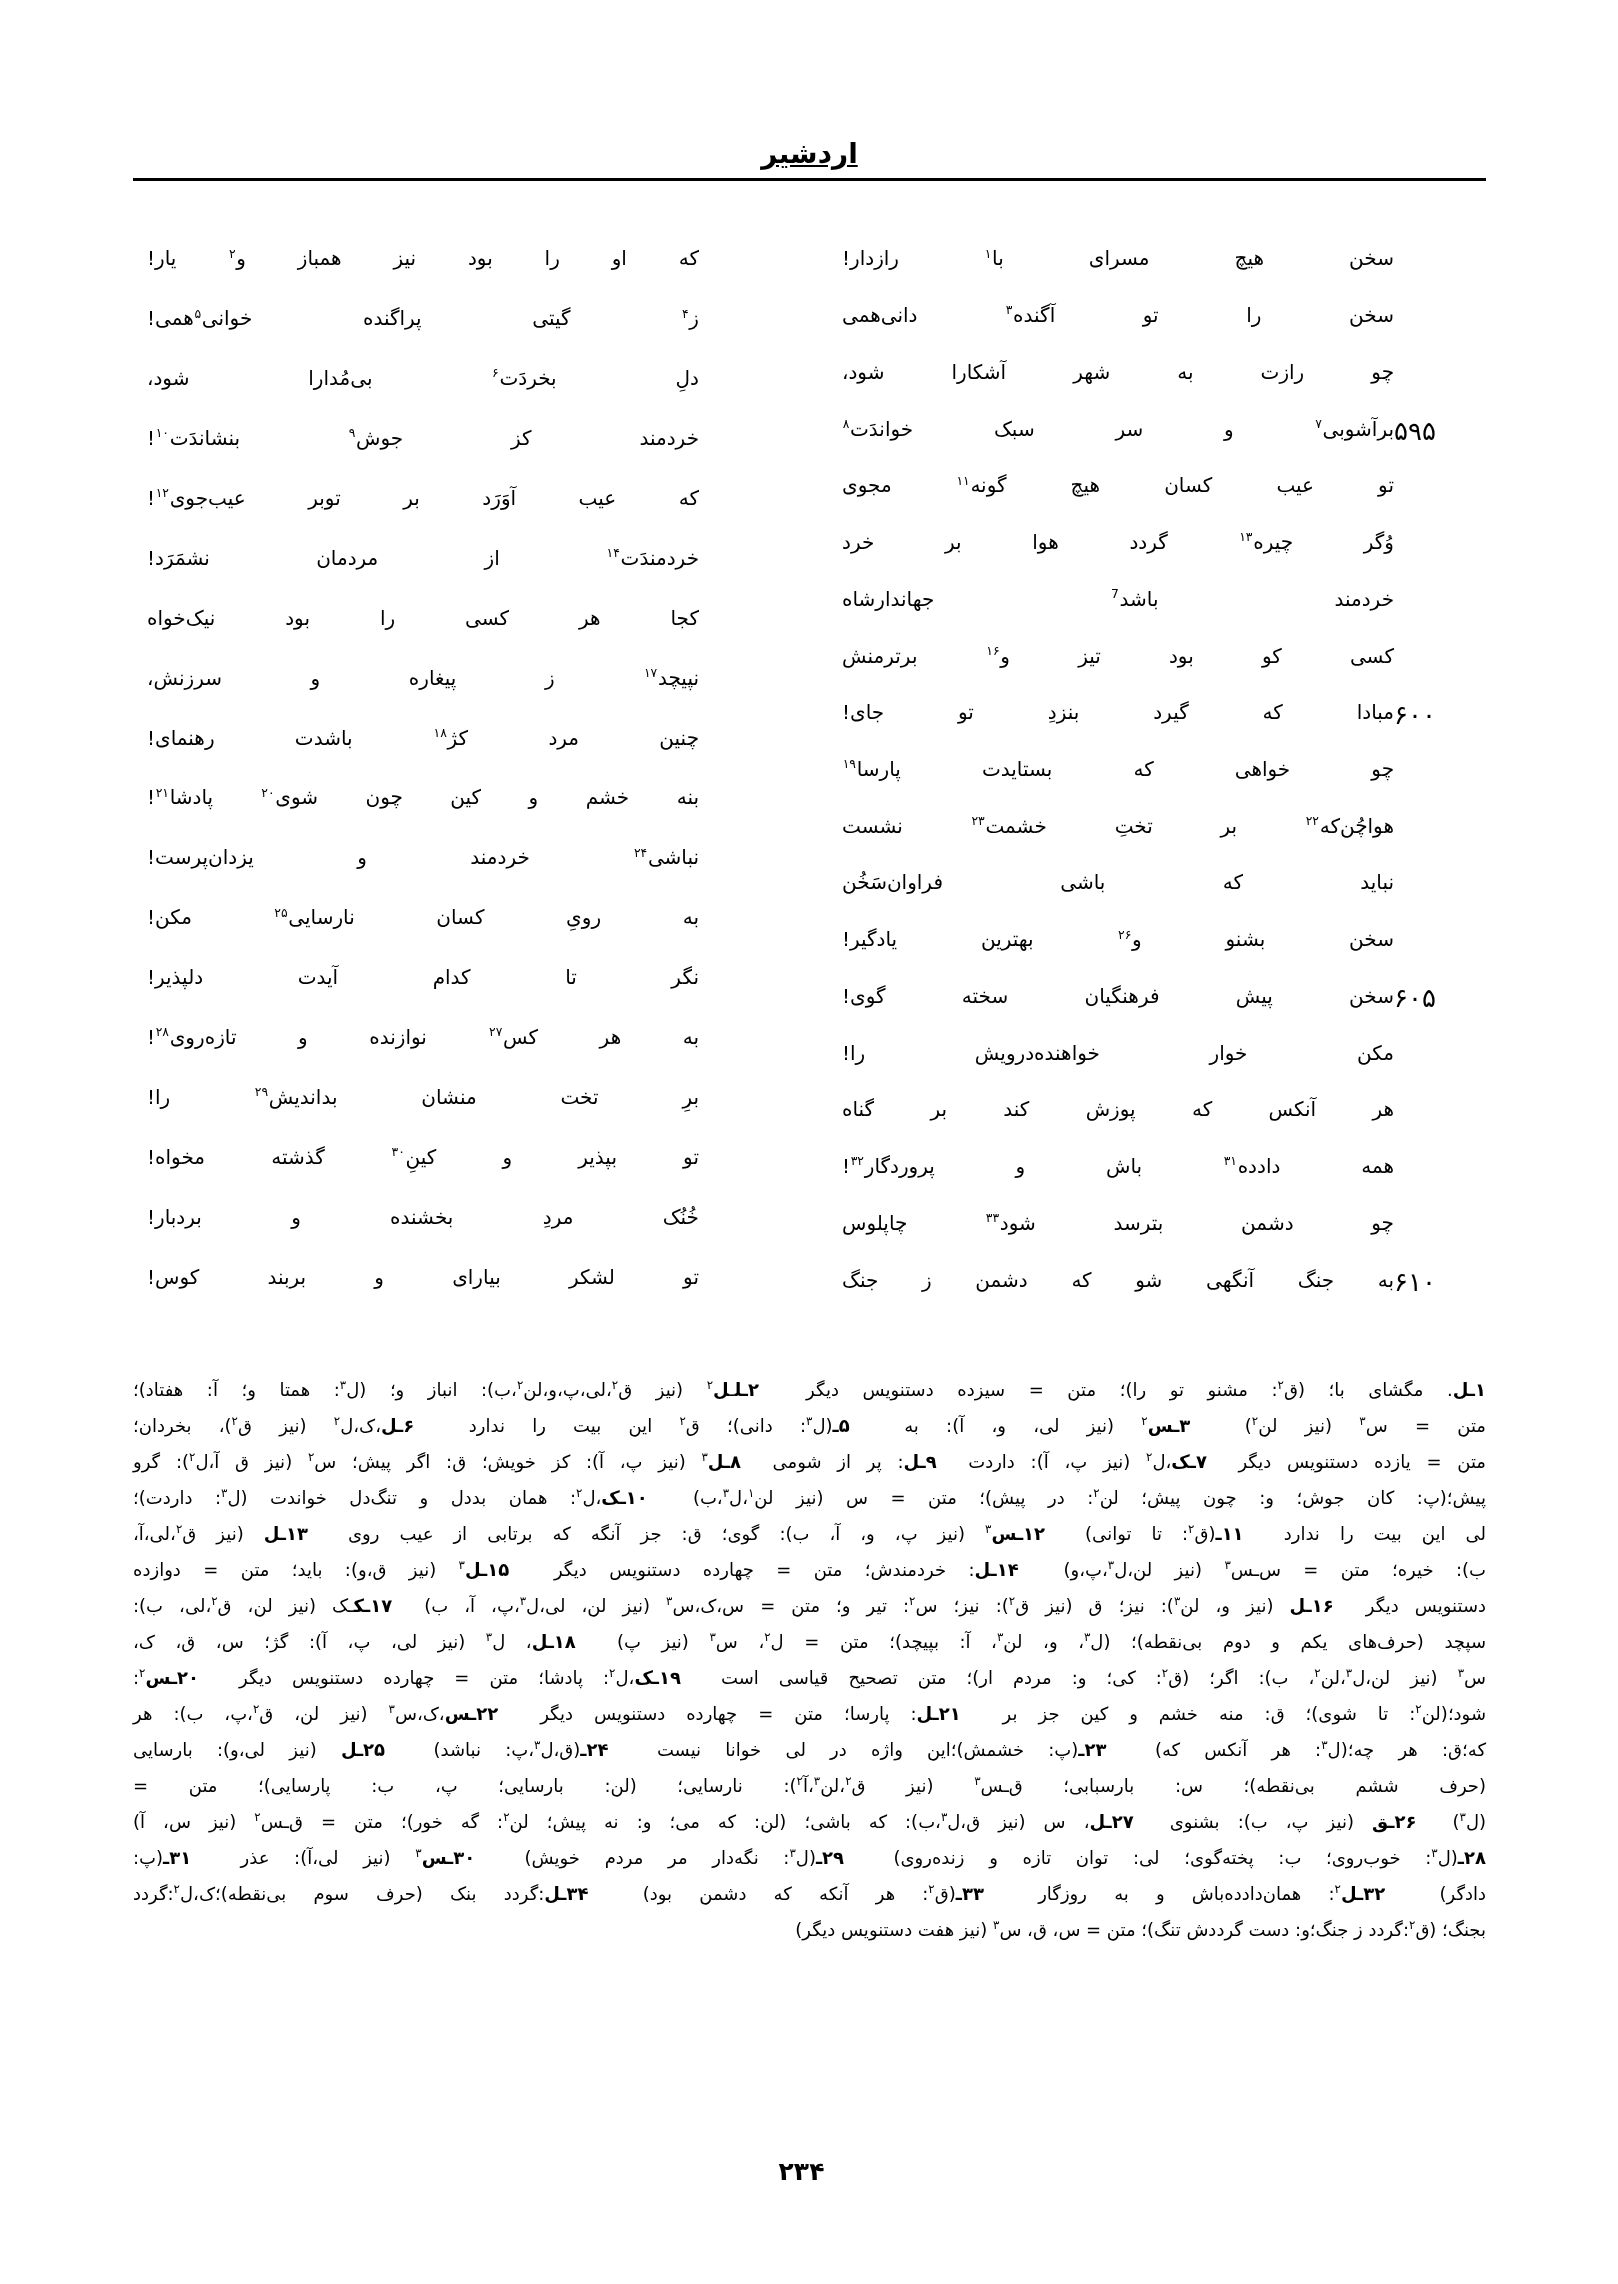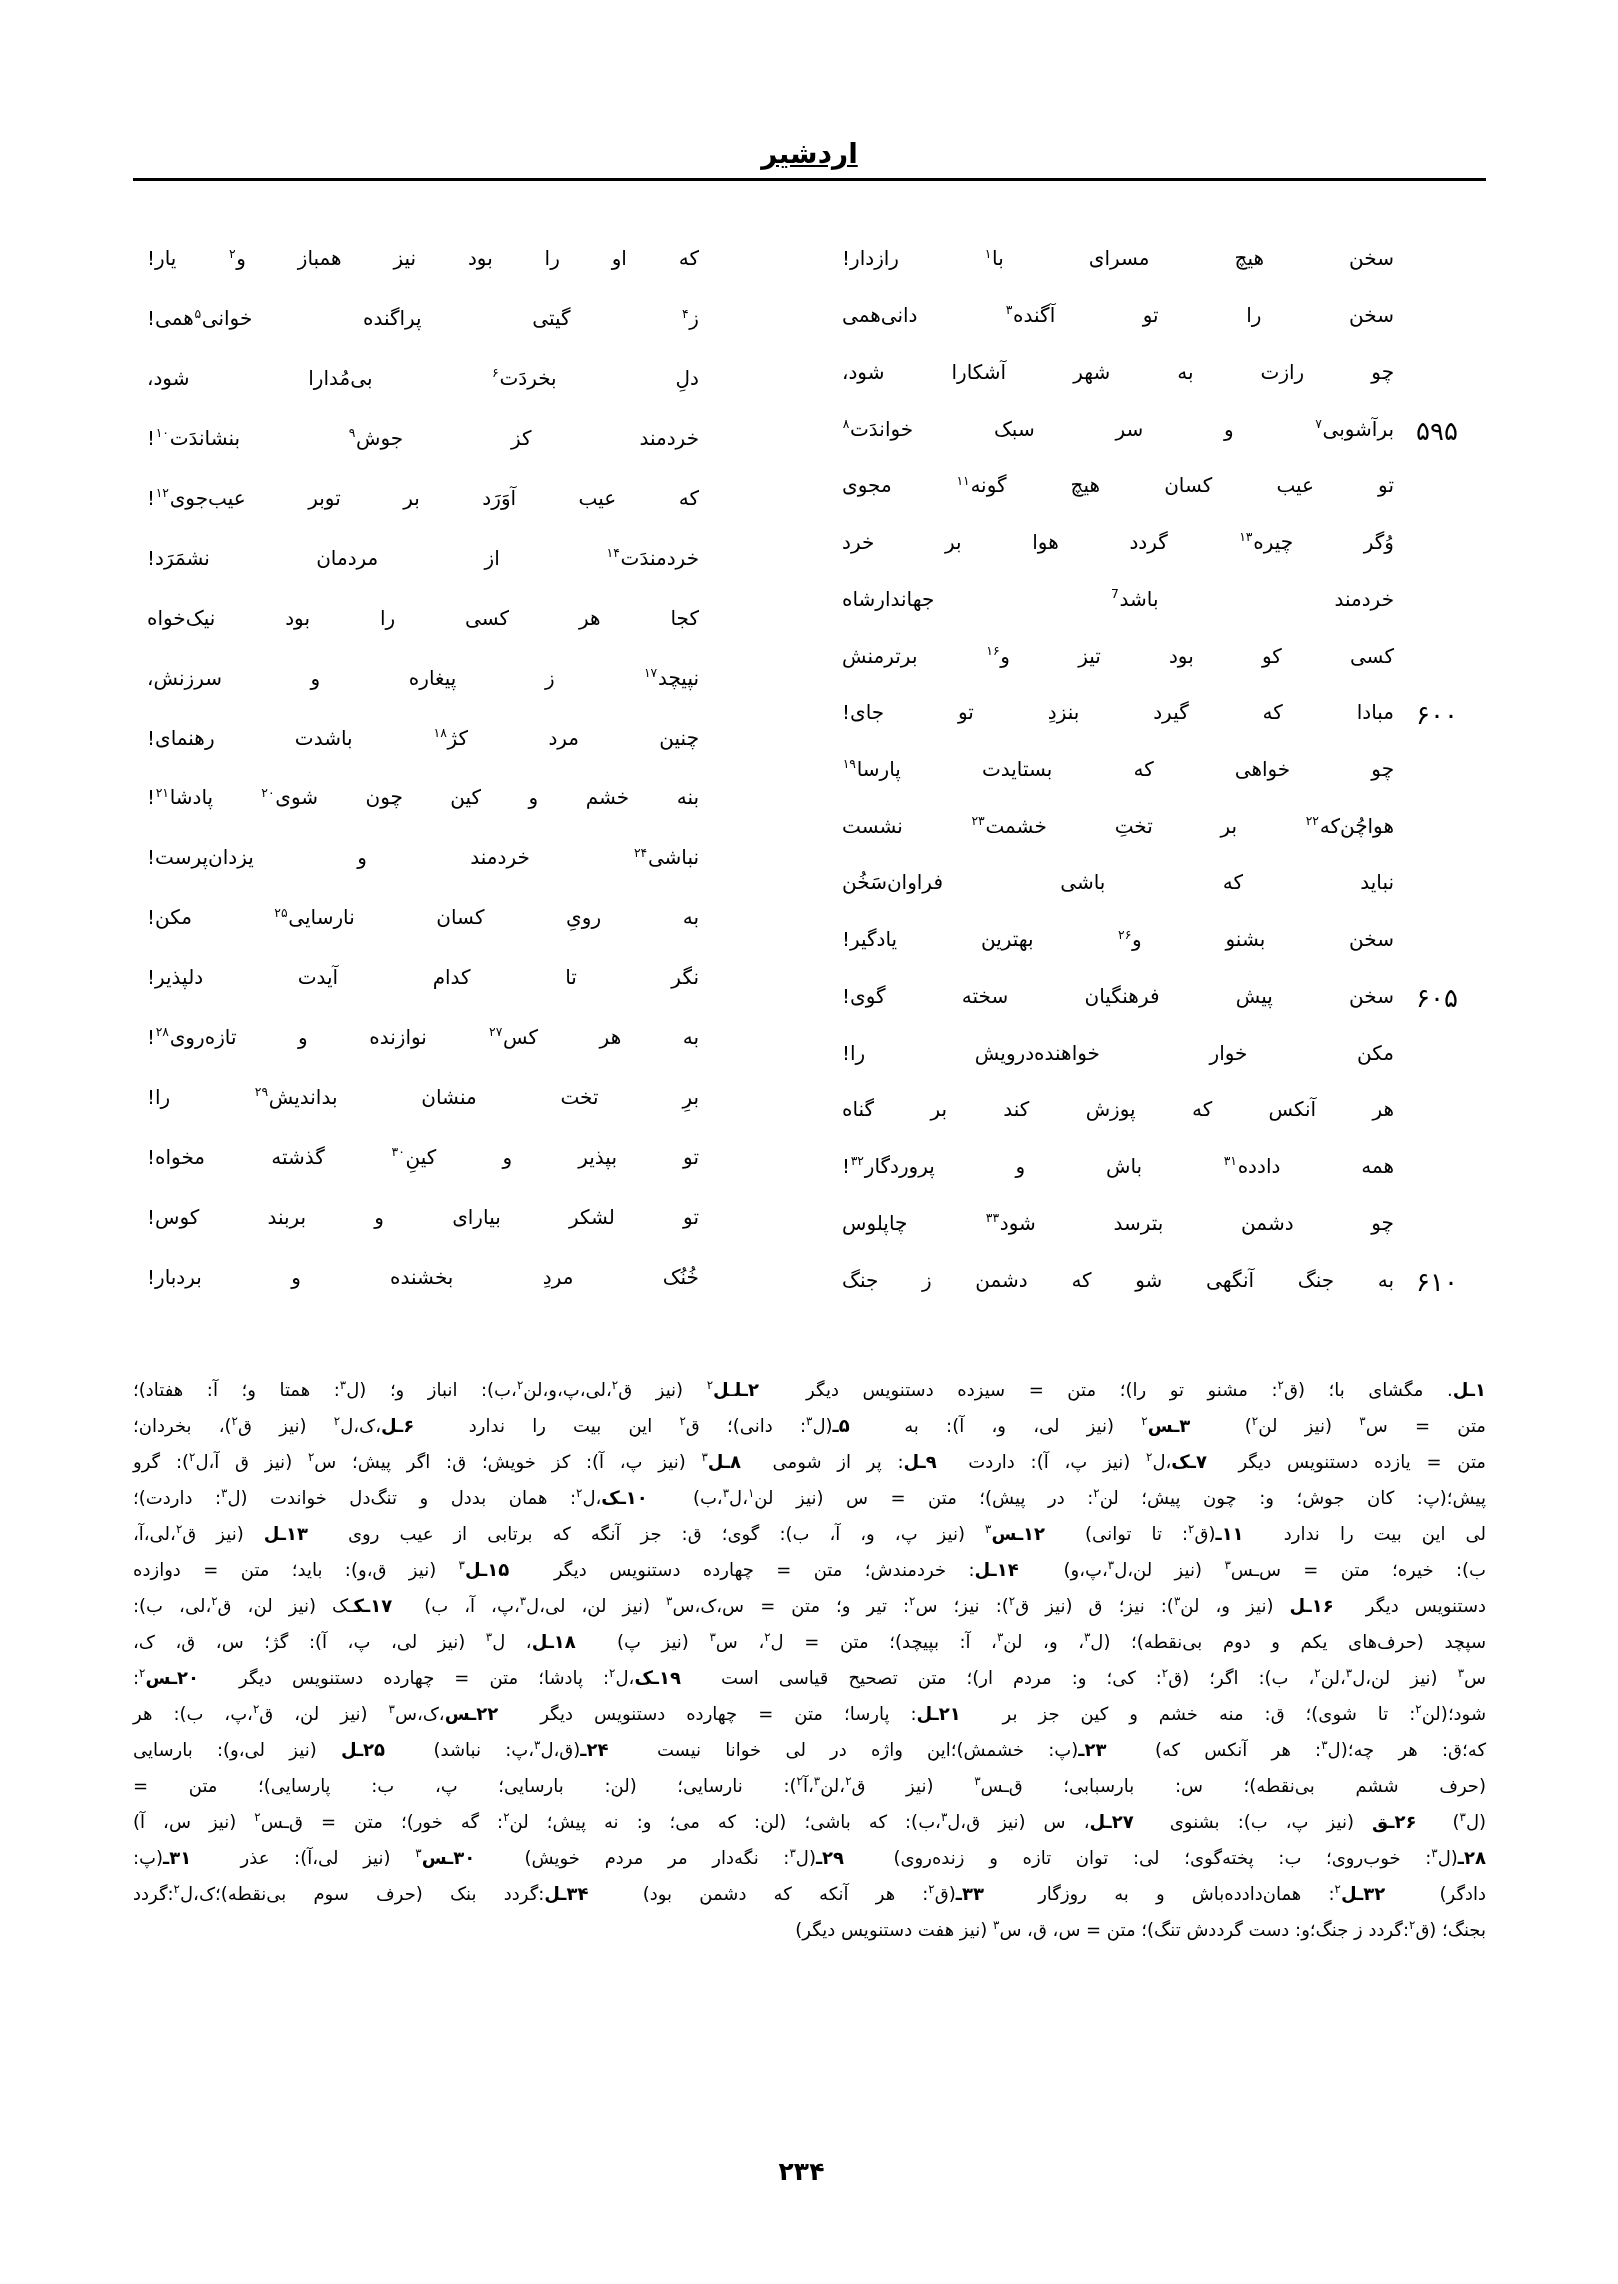--- a/index.html
+++ b/index.html
@@ -70,21 +70,21 @@
     flex-direction: row;
     align-items: flex-start;
     position: relative;
   }
   .verse-num {
     width: 64px;
     flex: 0 0 64px;
     font-size: 26px;
     line-height: 1.15;
     padding-top: 2.8px;
-    text-align: right;
+    text-align: left;
     white-space: nowrap;
   }
   .verse-text {
     flex: 1 1 auto;
     font-size: 20px;
     line-height: 1.3;
     text-align: justify;
     text-align-last: justify;
     white-space: normal;
     word-spacing: 1.4px;
@@ -288,25 +288,25 @@
         <div class="verse-row">
           <div class="verse-num"></div>
           <div class="verse-text">برِ تخت منشان بداندیش<sup>۲۹</sup> را!</div>
         </div>
         <div class="verse-row">
           <div class="verse-num"></div>
           <div class="verse-text">تو بپذیر و کینِ<sup>۳۰</sup> گذشته مخواه!</div>
         </div>
         <div class="verse-row">
           <div class="verse-num"></div>
+          <div class="verse-text">خُنُک مردِ بخشنده و بردبار!</div>
+        </div>
+        <div class="verse-row">
+          <div class="verse-num"></div>
           <div class="verse-text">تو لشکر بیارای و بربند کوس!</div>
-        </div>
-        <div class="verse-row">
-          <div class="verse-num"></div>
-          <div class="verse-text">خُنُک مردِ بخشنده و بردبار!</div>
         </div>
       </div>
   </div>
 
   <div class="apparatus">
       <p><b>۱ـل</b>. مگشای با؛ (ق<sup>۲</sup>: مشنو تو را)؛ متن = سیزده دستنویس دیگر&nbsp; <b>۲ـل</b>ـ<b>ل</b><sup>۲</sup> (نیز ق<sup>۲</sup>،لی،پ،و،لن<sup>۲</sup>،ب): انباز و؛ (ل<sup>۳</sup>: همتا و؛ آ: هفتاد)؛</p>
       <p>متن = س<sup>۳</sup> (نیز لن<sup>۲</sup>)&nbsp; <b>۳ـس</b><sup>۲</sup> (نیز لی، و، آ): به&nbsp; <b>۵ـ</b>(ل<sup>۳</sup>: دانی)؛ ق<sup>۲</sup> این بیت را ندارد&nbsp; <b>۶ـل</b>،ک،ل<sup>۲</sup> (نیز ق<sup>۲</sup>)، بخردان؛</p>
       <p>متن = یازده دستنویس دیگر&nbsp; <b>۷ـک</b>،ل<sup>۲</sup> (نیز پ، آ): داردت&nbsp; <b>۹ـل</b>: پر از شومی&nbsp; <b>۸ـل</b><sup>۳</sup> (نیز پ، آ): کز خویش؛ ق: اگر پیش؛ س<sup>۲</sup> (نیز ق آ،ل<sup>۲</sup>): گرو</p>
       <p>پیش؛(پ: کان جوش؛ و: چون پیش؛ لن<sup>۲</sup>: در پیش)؛ متن = س (نیز لن<sup>۱</sup>،ل<sup>۳</sup>،ب)&nbsp; <b>۱۰ـک</b>،ل<sup>۲</sup>: همان بددل و تنگ‌دل خواندت (ل<sup>۳</sup>: داردت)؛</p>
       <p>لی این بیت را ندارد&nbsp; <b>۱۱ـ</b>(ق<sup>۲</sup>: تا توانی)&nbsp; <b>۱۲ـس</b><sup>۳</sup> (نیز پ، و، آ، ب): گوی؛ ق: جز آنگه که برتابی از عیب روی&nbsp; <b>۱۳ـل</b> (نیز ق<sup>۲</sup>،لی،آ،</p>

